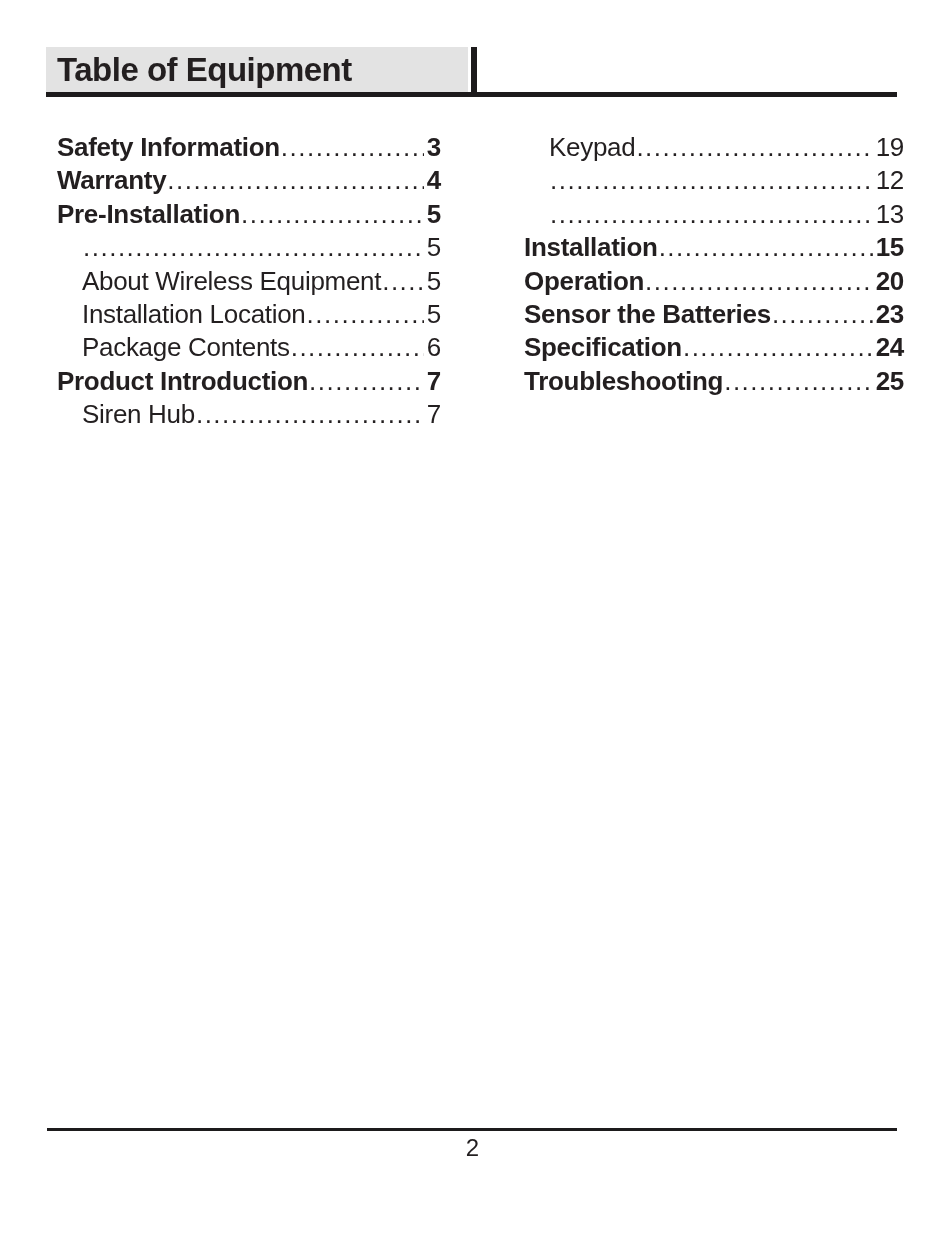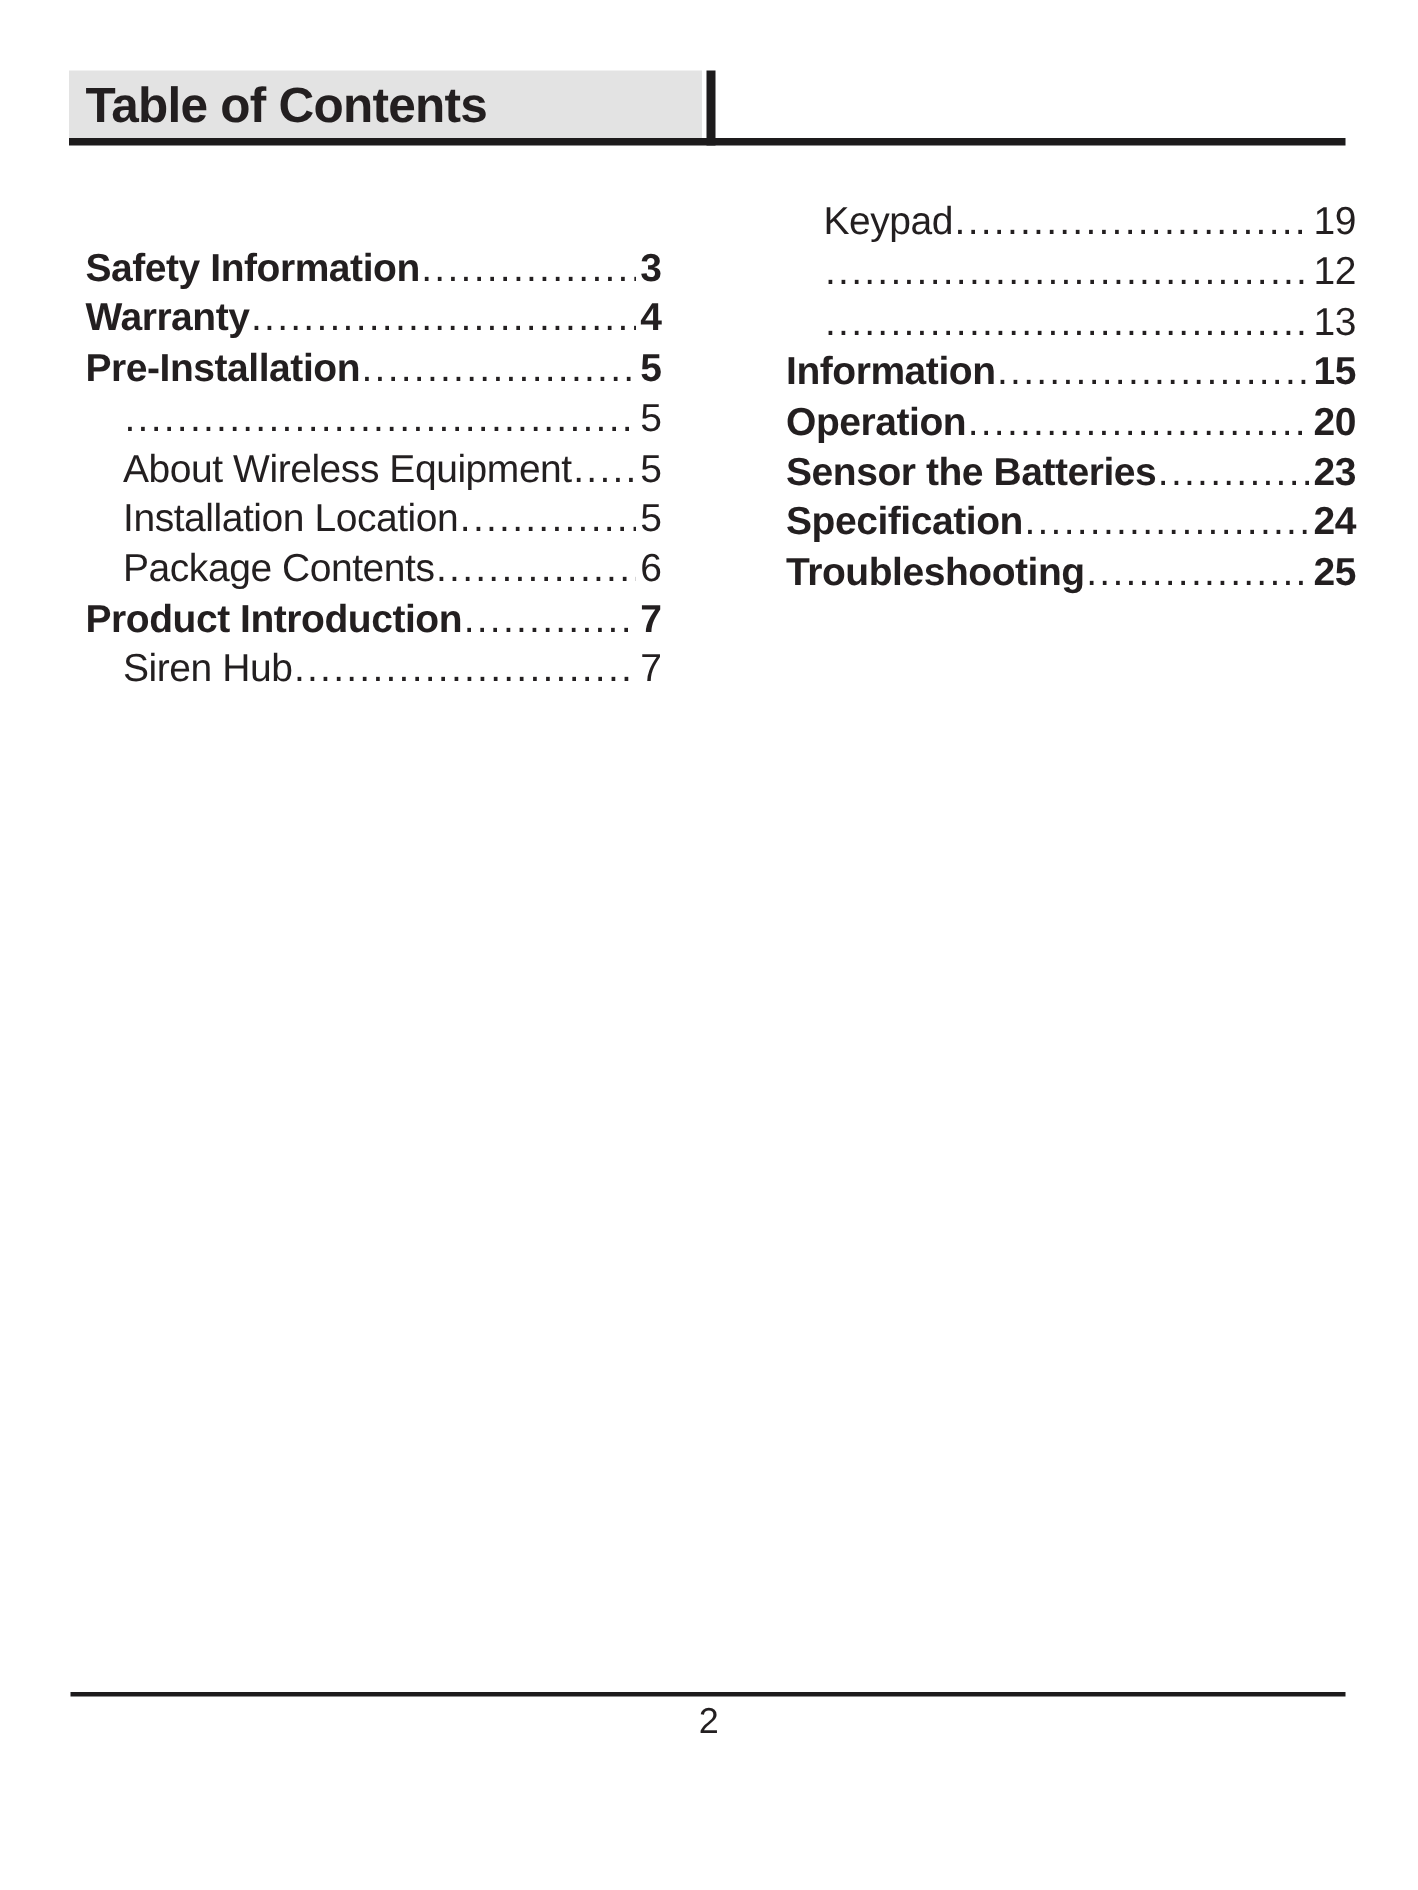--- a/index.html
+++ b/index.html
@@ -50,21 +50,21 @@
     width: 851px;
     height: 5px;
     background: #1d1b1c;
   }
 
   
   .toc-col {
     position: absolute;
     top: 131px;
   }
-  .toc-left  { left: 57px;  width: 384px; margin-top: 31px; }
+  .toc-left  { left: 57px;  width: 384px; }
   .toc-right { left: 503px; width: 380px; margin-left: 21px; }
 
   .toc-row {
     display: flex;
     align-items: baseline;
     height: 33.4px;
     line-height: 33.4px;
     font-size: 26px;
     font-weight: normal;
     letter-spacing: -0.3px;
@@ -107,21 +107,21 @@
     font-size: 24px;
     font-weight: normal;
   }
 </style>
 </head>
 <body>
 
 <div class="page">
 
   <div class="header-box">
-    <h1 class="header-title">Table of Contents</h1>
+    <h1 class="header-title">Table of Equipment</h1>
   </div>
   <div class="header-vbar"></div>
   <div class="header-rule"></div>
 
   <div class="toc-col toc-left" id="toc-left">
       <div class="toc-row bold">
         <span class="toc-label">Safety Information</span>
         <span class="toc-dots">................................................................................</span>
         <span class="toc-page">3</span>
       </div>
@@ -174,21 +174,21 @@
       </div>
       <div class="toc-row indent">
         <span class="toc-dots">................................................................................</span>
         <span class="toc-page">12</span>
       </div>
       <div class="toc-row indent">
         <span class="toc-dots">................................................................................</span>
         <span class="toc-page">13</span>
       </div>
       <div class="toc-row bold">
-        <span class="toc-label">Information</span>
+        <span class="toc-label">Installation</span>
         <span class="toc-dots">................................................................................</span>
         <span class="toc-page">15</span>
       </div>
       <div class="toc-row bold">
         <span class="toc-label">Operation</span>
         <span class="toc-dots">................................................................................</span>
         <span class="toc-page">20</span>
       </div>
       <div class="toc-row bold">
         <span class="toc-label">Sensor the Batteries</span>

